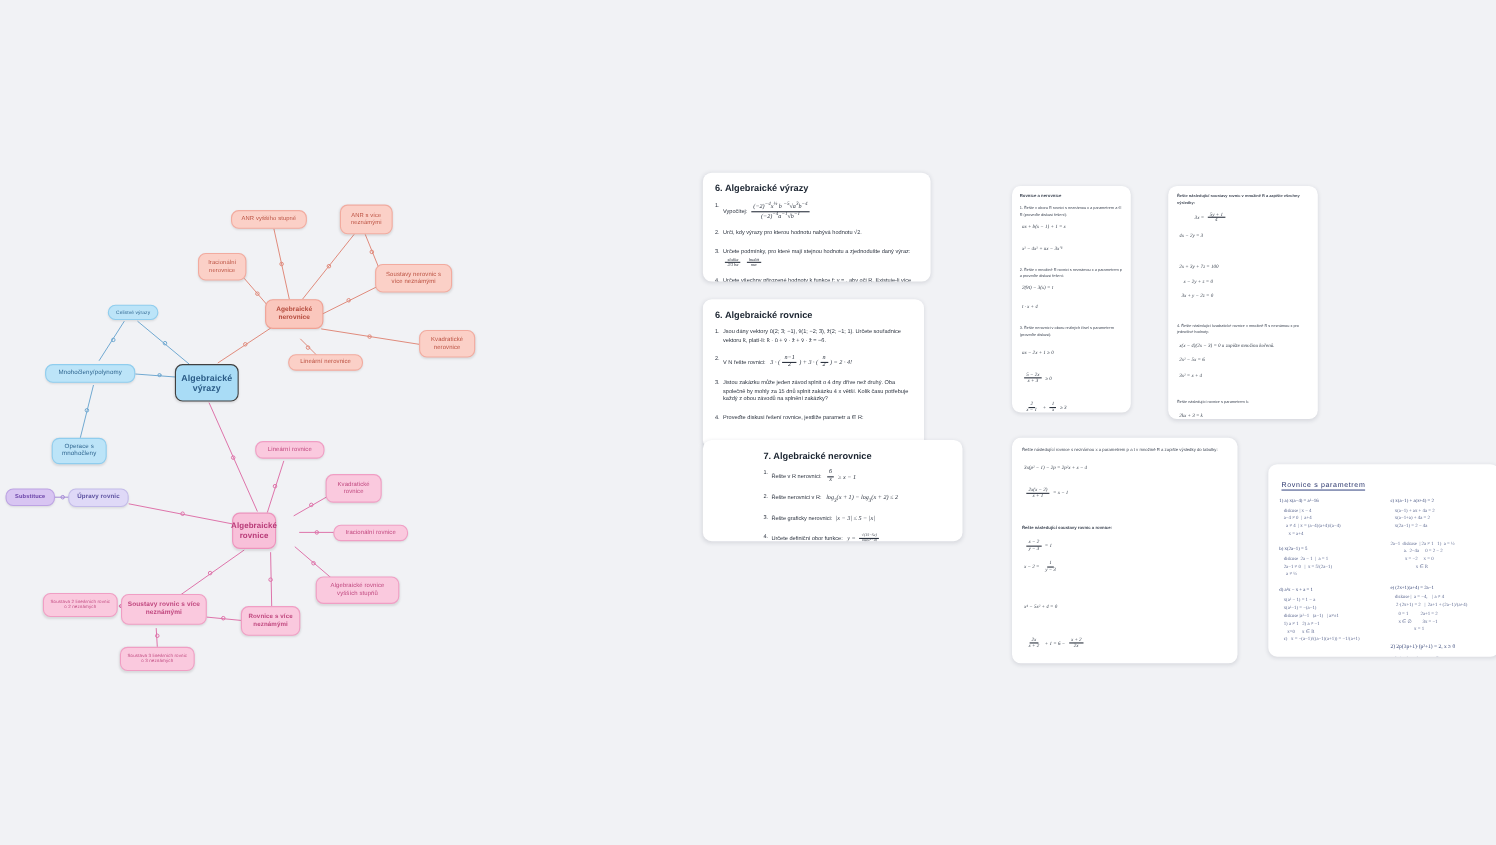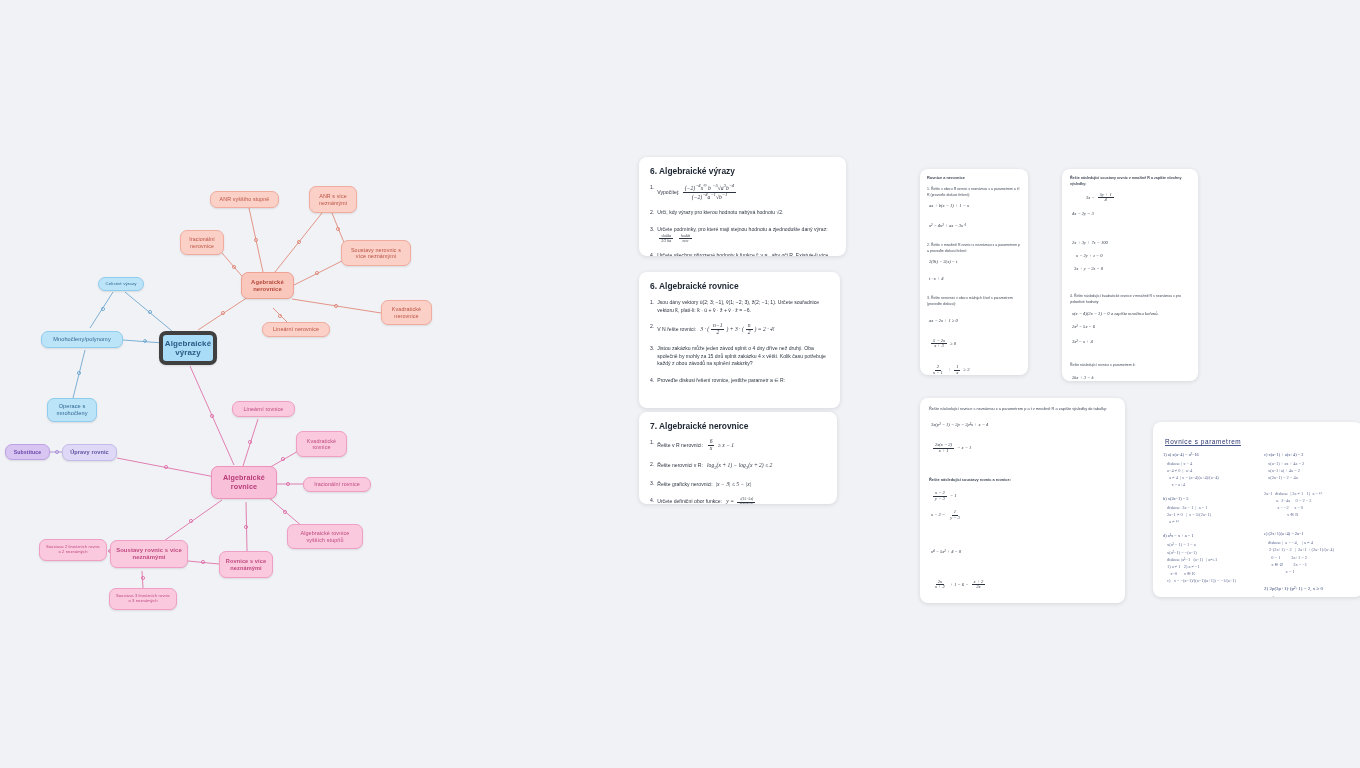--- a/index.html
+++ b/index.html
@@ -17,21 +17,21 @@
     box-sizing:border-box;
     border-radius:7px;
     text-align:center;
     display:flex;align-items:center;justify-content:center;
     line-height:1.18;
     letter-spacing:.1px;
     box-shadow:0 1px 2px rgba(0,0,0,.10);
     padding:3px 5px;
   }
   
-  .blue      {background:#a9dcf6;border:4px solid #404040;color:#2a5b86;font-weight:bold;}
+  .blue      {background:#a9dcf6;border:1px solid #404040;color:#2a5b86;font-weight:bold;}
   .blue-sm   {background:#bce4f8;border:1px solid #8fcdee;color:#2f6690;}
   .salmon    {background:#fac7bd;border:1px solid #f0a295;color:#b4483a;font-weight:bold;}
   .salmon-sm {background:#fbd0c7;border:1px solid #f2ab9f;color:#bb5040;}
   .pink      {background:#f8c0d9;border:1px solid #ee93bd;color:#b83b78;font-weight:bold;}
   .pink-sm   {background:#fac9de;border:1px solid #f09ec4;color:#c0487f;}
   .purple    {background:#d8c5f2;border:1px solid #bda3e4;color:#6b43a8;font-weight:bold;}
   .lav       {background:#dfd9f7;border:1px solid #c3bbe9;color:#5d52a0;font-weight:bold;}
 
   
   .card{
@@ -202,21 +202,21 @@
   </div>
 
   <div class="node salmon-sm" style="left:381px;top:300px;width:51px;height:25px;font-size:5.4px;">
     <span>Kvadratické nerovnice</span>
   </div>
 
   <div class="node salmon-sm" style="left:262px;top:322px;width:68px;height:15px;font-size:5.4px;">
     <span>Lineární nerovnice</span>
   </div>
 
-  <div class="node pink" style="left:211px;top:466px;width:66px;height:33px;font-size:7.2px;">
+  <div class="node pink" style="left:211px;top:466px;width:40px;height:33px;font-size:7.2px;">
     <span>Algebraické rovnice</span>
   </div>
 
   <div class="node pink-sm" style="left:232px;top:401px;width:63px;height:16px;font-size:5.4px;">
     <span>Lineární rovnice</span>
   </div>
 
   <div class="node pink-sm" style="left:296px;top:431px;width:51px;height:26px;font-size:5.4px;">
     <span>Kvadratické rovnice</span>
   </div>
@@ -324,21 +324,21 @@
           <span class="li-num">4.</span>
           <span class="li-body">
             <span>Proveďte diskusi řešení rovnice, jestliže parametr a ∈ R:</span>
             
           </span>
         </li>
       </ol>
     </div>
   </div>
 
-  <div class="card" style="left:639px;top:412px;width:198px;height:92px;">
+  <div class="card" style="left:639px;top:400px;width:236px;height:92px;padding-left:44px;">
     <div class="card-inner">
       <h3>7. Algebraické nerovnice</h3>
       <ol>
         <li>
           <span class="li-num">1.</span>
           <span class="li-body">
             <span>Řešte v R nerovnici:</span>
             <span class="mth">&nbsp;<span class="frac">
                   <span class="num">6</span>
                   <span class="den">x</span>

